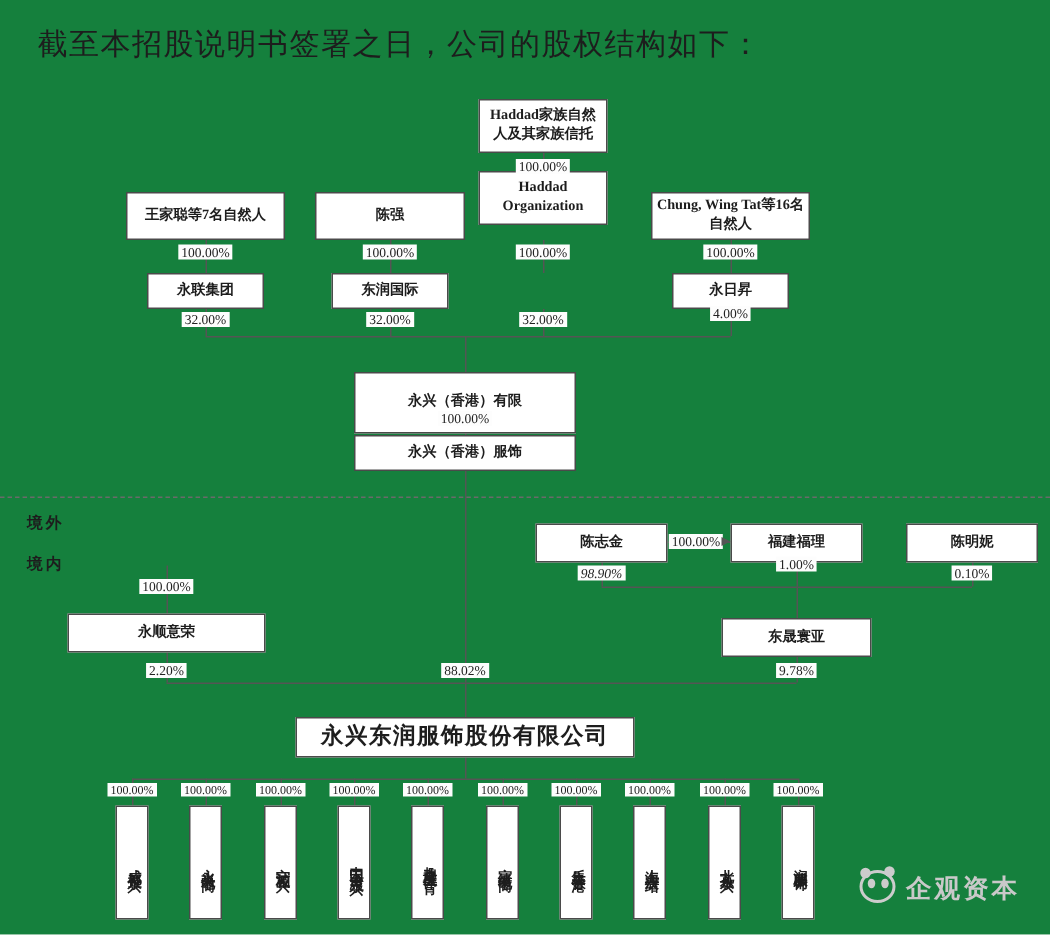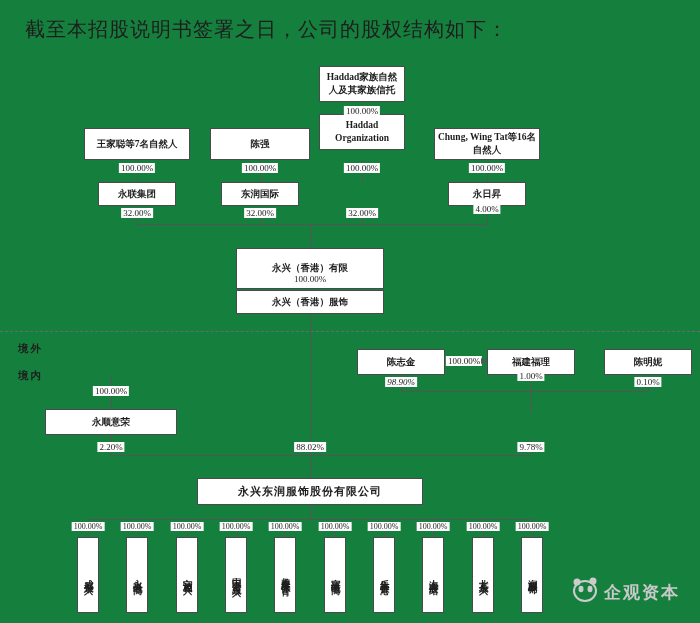--- a/index.html
+++ b/index.html
@@ -14,21 +14,21 @@
   .hl{position:absolute;height:1px;background:#555;}
   .pct{position:absolute;transform:translateX(-50%);font-size:9px;white-space:nowrap;
        background:#fdfdfd;padding:0 2px;z-index:2;color:#222;text-align:right;}
   .pct.small{font-size:8px;}
   .dashed{position:absolute;left:0;width:700px;border-top:1.5px dashed #6a6a6a;}
   .region{position:absolute;font-size:10.5px;font-weight:bold;letter-spacing:2px;margin-top:31px;}
   .arrowhead{position:absolute;width:0;height:0;border-top:3.5px solid transparent;
        border-bottom:3.5px solid transparent;border-left:6px solid #555;z-index:3;}
   .watermark{position:absolute;left:570px;top:576px;display:flex;align-items:center;gap:4px;
        color:#c9c9c9;font-size:17px;font-weight:bold;letter-spacing:2px;z-index:4;}
-  .mainlabel{font-size:11px;letter-spacing:1px;}
+  .mainlabel{font-size:15px;letter-spacing:1px;}
 </style>
 </head>
 <body>
 
 <div class="page">
 
   <div class="title">截至本招股说明书签署之日，公司的股权结构如下：</div>
 
   <div class="box" style="left:319px;top:66px;width:86px;height:36px;">Haddad家族自然人及其家族信托</div>
   <div class="vl" style="left:362px;top:102px;height:26px;"></div>
@@ -89,20 +89,21 @@
   <div class="pct" style="left:464px;top:356px;">100.00%</div>
 
   <div class="vl" style="left:401px;top:375px;height:16px;"></div>
   <div class="vl" style="left:531px;top:375px;height:37px;"></div>
   <div class="vl" style="left:648px;top:375px;height:16px;"></div>
   <div class="pct" style="left:401px;top:377px;font-style:italic;">98.90%</div>
   <div class="pct" style="left:531px;top:371px;">1.00%</div>
   <div class="pct" style="left:648px;top:377px;">0.10%</div>
   <div class="hl" style="left:401px;top:391px;width:247px;"></div>
 
+  <div class="box" style="left:481px;top:412px;width:100px;height:26px;">东晟寰亚</div>
   <div class="vl" style="left:531px;top:438px;height:17px;"></div>
 
   <div class="pct" style="left:111px;top:442px;">2.20%</div>
   <div class="pct" style="left:310px;top:442px;">88.02%</div>
   <div class="pct" style="left:531px;top:442px;">9.78%</div>
   <div class="hl" style="left:111px;top:455px;width:420px;"></div>
   <div class="vl" style="left:310px;top:455px;height:23px;"></div>
 
   <div class="box mainlabel" style="left:197px;top:478px;width:226px;height:27px;">永兴东润服饰股份有限公司</div>
 

